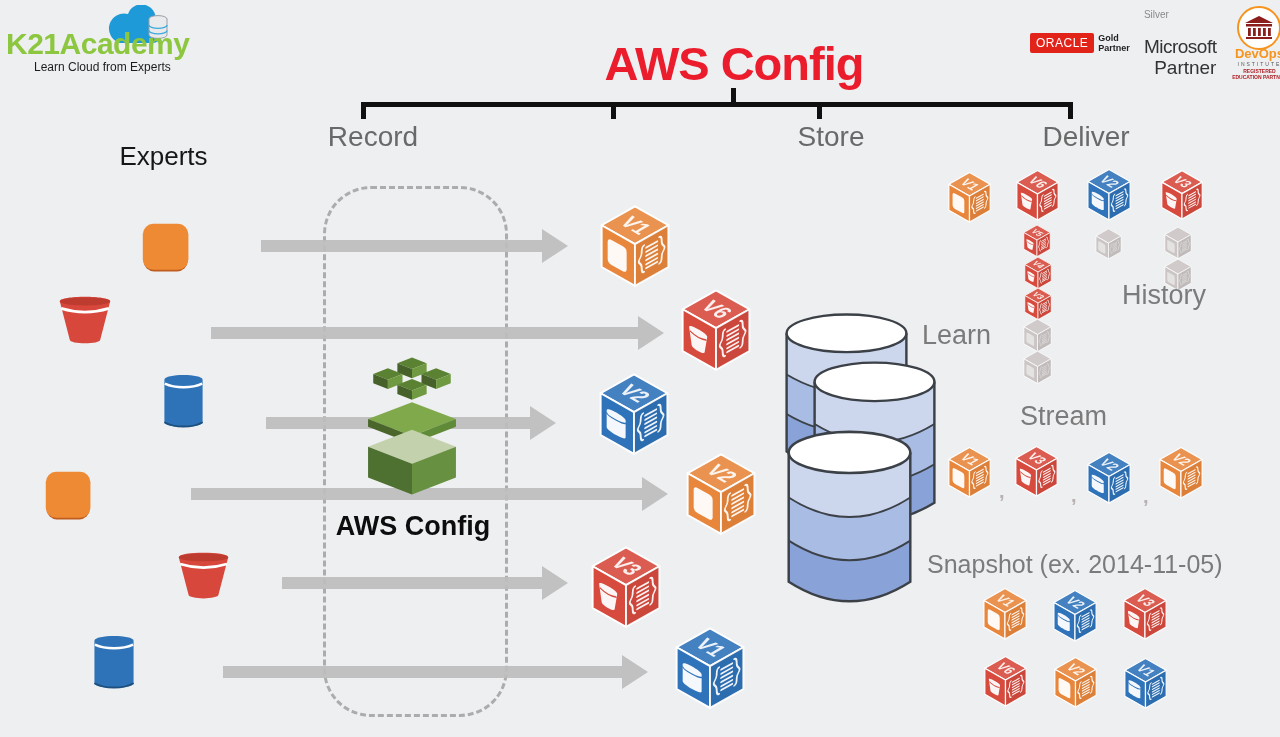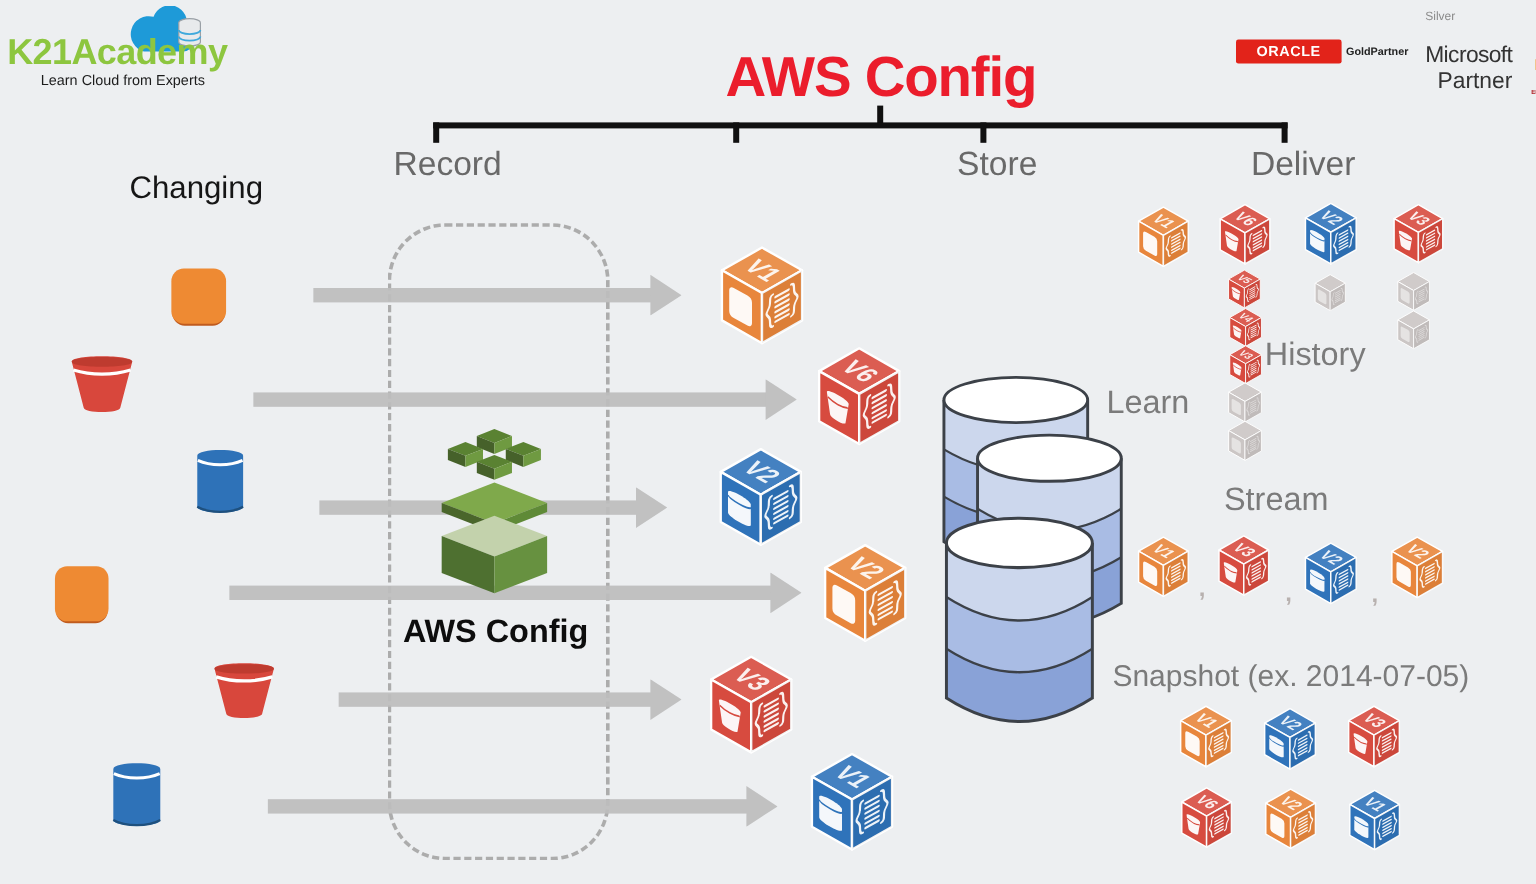--- a/index.html
+++ b/index.html
@@ -34,40 +34,40 @@
 
   .record-box{position:absolute;left:323px;top:186px;width:179px;height:525px;
               border:3px dashed var(--dash);border-radius:48px;z-index:2}
 
   .awsicon{position:absolute;left:356px;top:356px;z-index:4}
   .awslabel{position:absolute;left:322px;top:511px;width:182px;text-align:center;
             font-size:27px;font-weight:700;color:#0D0D0D;z-index:6}
 
   .lbl{position:absolute;color:var(--labelGray);z-index:6}
   .apis{left:922px;top:320px;font-size:27px}
-  .history{left:1054px;top:280px;font-size:27px}
+  .history{left:1122px;top:280px;font-size:27px}
   .stream{left:1020px;top:401px;font-size:27px}
   .snapshot{left:927px;top:550px;font-size:25px}
 
   .sep{position:absolute;color:#B8B1AF;font-size:20px;font-weight:700;z-index:5}
 
   
   .k21{position:absolute;left:4px;top:5px;width:215px;height:74px;z-index:6}
   .k21-cloud{position:absolute;left:102px;top:0px}
   .k21-name{position:absolute;left:2px;top:22px;font-size:30px;font-weight:700;
             color:var(--k21Green);letter-spacing:-0.5px}
   .k21-tag{position:absolute;left:30px;top:55px;font-size:12px;color:#1c1c1c}
 
   
   .partners{position:absolute;left:1030px;top:6px;width:248px;height:74px;display:flex;
             align-items:center;z-index:6}
   .p-oracle{display:flex;align-items:center;gap:4px}
-  .oracle-box{background:var(--oracleRed);color:#fff;font-weight:700;font-size:12px;
-              padding:3px 17px;border-radius:2px;letter-spacing:0.5px}
-  .oracle-tier{display:flex;flex-direction:row;font-size:9px;font-weight:700;color:#222;line-height:10px}
+  .oracle-box{background:var(--oracleRed);color:#fff;font-weight:400;font-size:12px;
+              padding:3px 6px;border-radius:2px;letter-spacing:0.5px}
+  .oracle-tier{display:flex;flex-direction:column;font-size:9px;font-weight:700;color:#222;line-height:10px}
   .pdiv{width:1px;height:46px;background:#C9CDD1;margin:0 7px}
   .p-ms{display:flex;flex-direction:column;align-items:flex-end;line-height:1}
   .ms-silver{font-size:10px;color:#8A8A8A;align-self:flex-start;margin-bottom:17px}
   .ms-name{font-size:19px;color:#333;letter-spacing:-0.5px}
   .ms-partner{font-size:19px;color:#333;margin-top:2px}
   .p-devops{display:flex;flex-direction:column;align-items:center;width:58px}
   .devops-circle{width:40px;height:40px;border:2px solid var(--devopsOrange);border-radius:50%;
                  display:flex;align-items:center;justify-content:center;background:#fff}
   .devops-name{font-size:13px;font-weight:700;color:var(--devopsOrange);margin-top:-4px}
   .devops-inst{font-size:5px;letter-spacing:2px;color:#555}
@@ -129,21 +129,21 @@
   <div class="bk bk-t bk-t1"></div>
   <div class="bk bk-t bk-t2"></div>
   <div class="bk bk-t bk-t3"></div>
   <div class="bk bk-t bk-t4"></div>
 
   <div class="col col-record">Record</div>
   <div class="col col-deliver">Deliver</div>
   <div class="col col-store">Store</div>
 
   <div class="changing">
-    <div>Changing</div>
+    <div>Experts</div>
   </div>
 
   <div class="record-box"></div>
   <svg class="awsicon" width="112" height="140" viewBox="0 0 130 182" preserveAspectRatio="none">
 
     <g>
       <path d="M65 2 L82 9.5 L65 17 L48 9.5 Z" fill="#5A8232"></path>
         <path d="M48 9.5 L65 17 L65 29 L48 21.5 Z" fill="#46612A"></path>
         <path d="M65 17 L82 9.5 L82 21.5 L65 29 Z" fill="#6F9A41"></path>
       <path d="M37 16 L54 23.5 L37 31 L20 23.5 Z" fill="#5A8232"></path>
@@ -163,21 +163,21 @@
 
     <path d="M65 96 L116 118 L65 140 L14 118 Z" fill="#C3D2AC"></path>
     <path d="M14 118 L65 140 L65 180 L14 158 Z" fill="#4E7030"></path>
     <path d="M65 140 L116 118 L116 158 L65 180 Z" fill="#679140"></path>
   </svg>
   <div class="awslabel">AWS Config</div>
 
   <div class="lbl apis">Learn</div>
   <div class="lbl history">History</div>
   <div class="lbl stream">Stream</div>
-  <div class="lbl snapshot">Snapshot (ex. 2014-07-05)</div>
+  <div class="lbl snapshot">Snapshot (ex. 2014-11-05)</div>
 
   <div id="arrows" class="layer">
       <svg class="abs" style="left:261px;top:229px" width="307" height="34" opacity="0.93">
     <rect y="11" width="283" height="12" fill="#BEBEBE"></rect>
     <polygon points="281,0 307,17 281,34" fill="#BEBEBE"></polygon>
       </svg>
       <svg class="abs" style="left:211px;top:316px" width="453" height="34" opacity="0.93">
     <rect y="11" width="429" height="12" fill="#BEBEBE"></rect>
     <polygon points="427,0 453,17 427,34" fill="#BEBEBE"></polygon>
       </svg>

